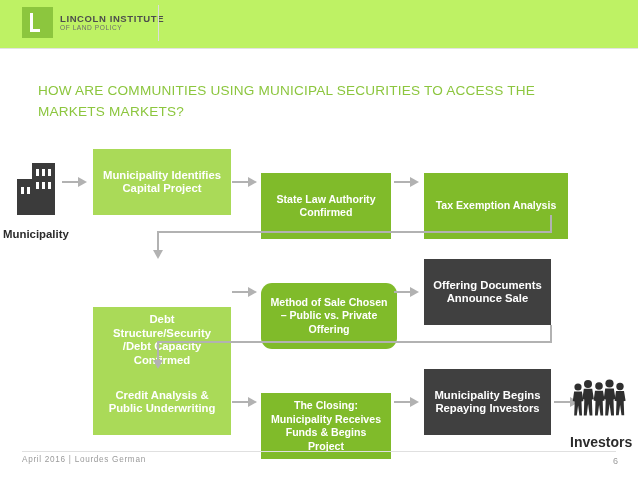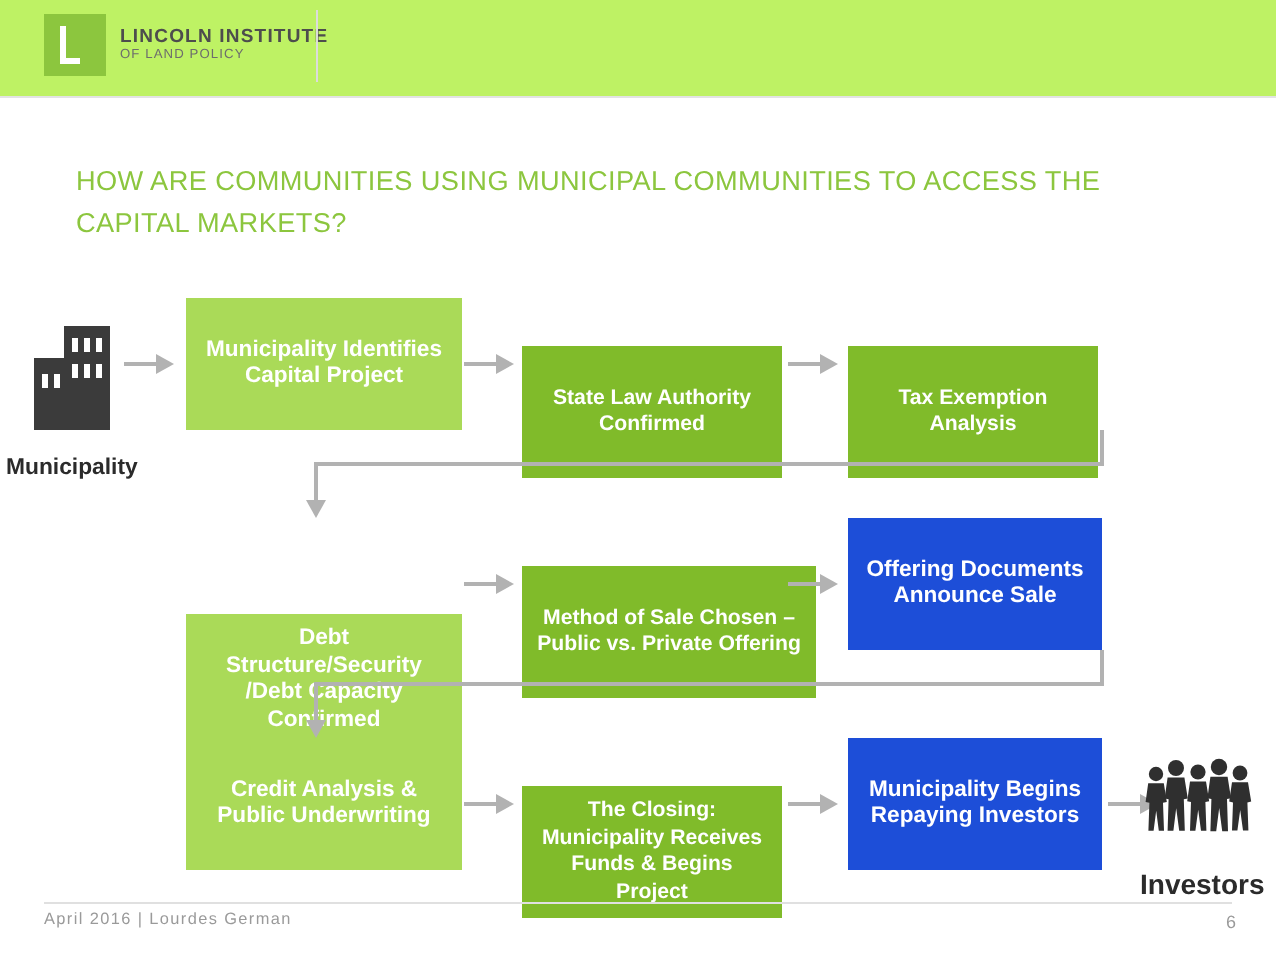--- a/index.html
+++ b/index.html
@@ -93,29 +93,29 @@
     display: flex;
     align-items: center;
     justify-content: center;
     font-weight: bold;
     line-height: 13.5px;
     padding: 2px 6px;
     box-sizing: border-box;
   }
   .box.lite { background: #aada58; font-size: 11.3px; }
   .box.dark { background: #80bb2a; font-size: 10.6px; margin-top: 24px; }
-  .box.mid  { background: #1d4ed8; font-size: 11.3px; }
+  .box.mid  { background: #404040; font-size: 11.3px; }
 
   
   #box-municipality-identifies { left: 93px;  top: 149px; width: 138px; height: 66px; }
   #box-state-law-authority     { left: 261px; top: 149px; width: 130px; height: 66px; }
-  #box-tax-exemption           { left: 424px; top: 149px; width: 125px; height: 66px; }
+  #box-tax-exemption           { left: 424px; top: 149px; width: 144px; height: 66px; }
   
   #box-debt-structure          { left: 93px;  top: 259px; width: 138px; height: 66px; margin-top: 48px; }
-  #box-method-of-sale          { left: 261px; top: 259px; width: 147px; height: 66px; }
+  #box-method-of-sale          { left: 261px; top: 259px; width: 136px; height: 66px; border-radius: 11px; }
   #box-offering-documents      { left: 424px; top: 259px; width: 127px; height: 66px; }
   
   #box-credit-analysis         { left: 93px;  top: 369px; width: 138px; height: 66px; }
   #box-the-closing             { left: 261px; top: 369px; width: 130px; height: 66px; }
   #box-municipality-repaying   { left: 424px; top: 369px; width: 127px; height: 66px; }
 
   
   .arrow-h {
     position: absolute;
     height: 10px;
@@ -254,21 +254,21 @@
         <div class="l-glyph"></div>
       </div>
       <div class="logo-text">
         <span class="t1">LINCOLN INSTITUTE</span>
         <span class="t2">OF LAND POLICY</span>
       </div>
     </div>
     <div class="logo-divider"></div>
   </div>
 
-  <div class="slide-title">HOW ARE COMMUNITIES USING MUNICIPAL COMMUNITIES TO ACCESS THE CAPITAL MARKETS?</div>
+  <div class="slide-title">HOW ARE COMMUNITIES USING MUNICIPAL SECURITIES TO ACCESS THE MARKETS MARKETS?</div>
 
   <div class="muni-icon">
     <div class="tower"></div>
     <div class="wing"></div>
     <div class="win" style="left:20px; top:6px;"></div>
     <div class="win" style="left:26px; top:6px;"></div>
     <div class="win" style="left:32px; top:6px;"></div>
     <div class="win" style="left:20px; top:19px;"></div>
     <div class="win" style="left:26px; top:19px;"></div>
     <div class="win" style="left:32px; top:19px;"></div>

